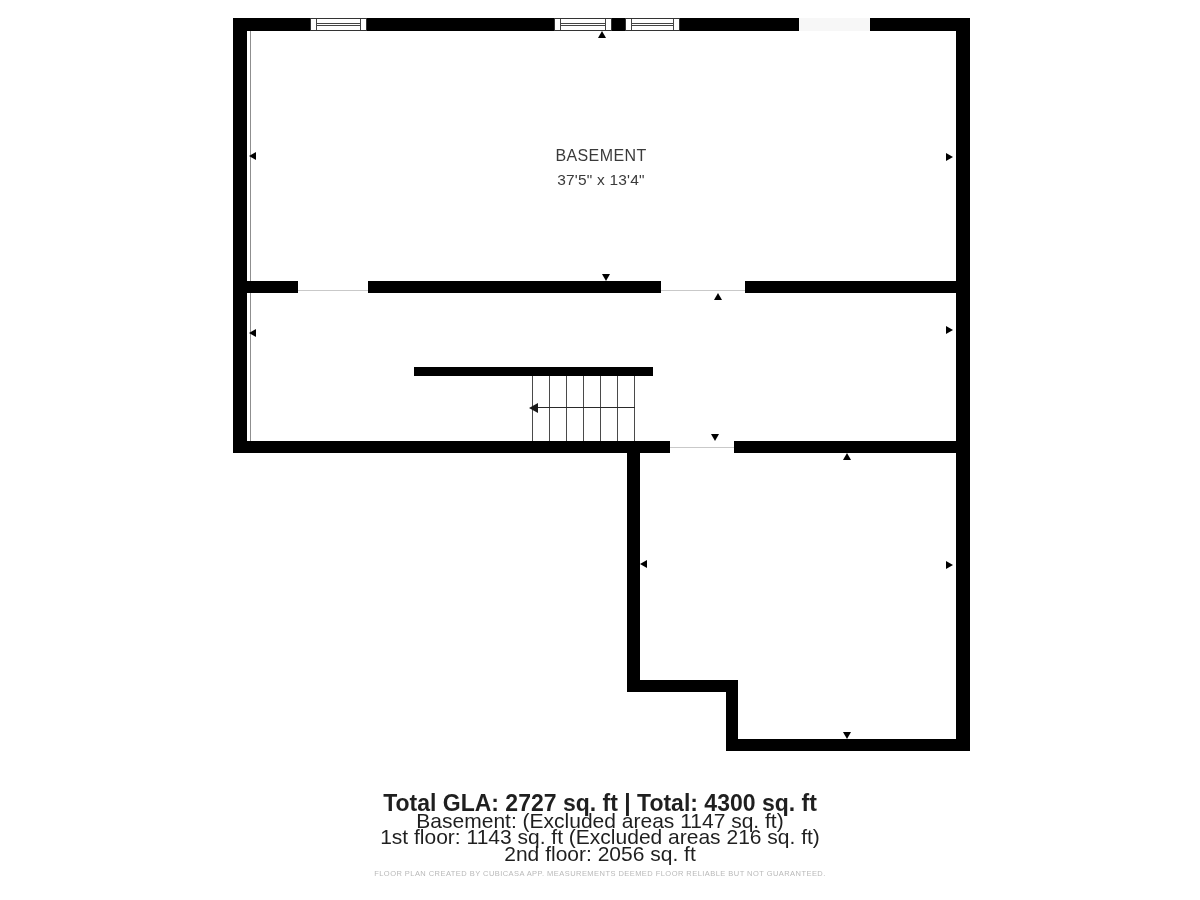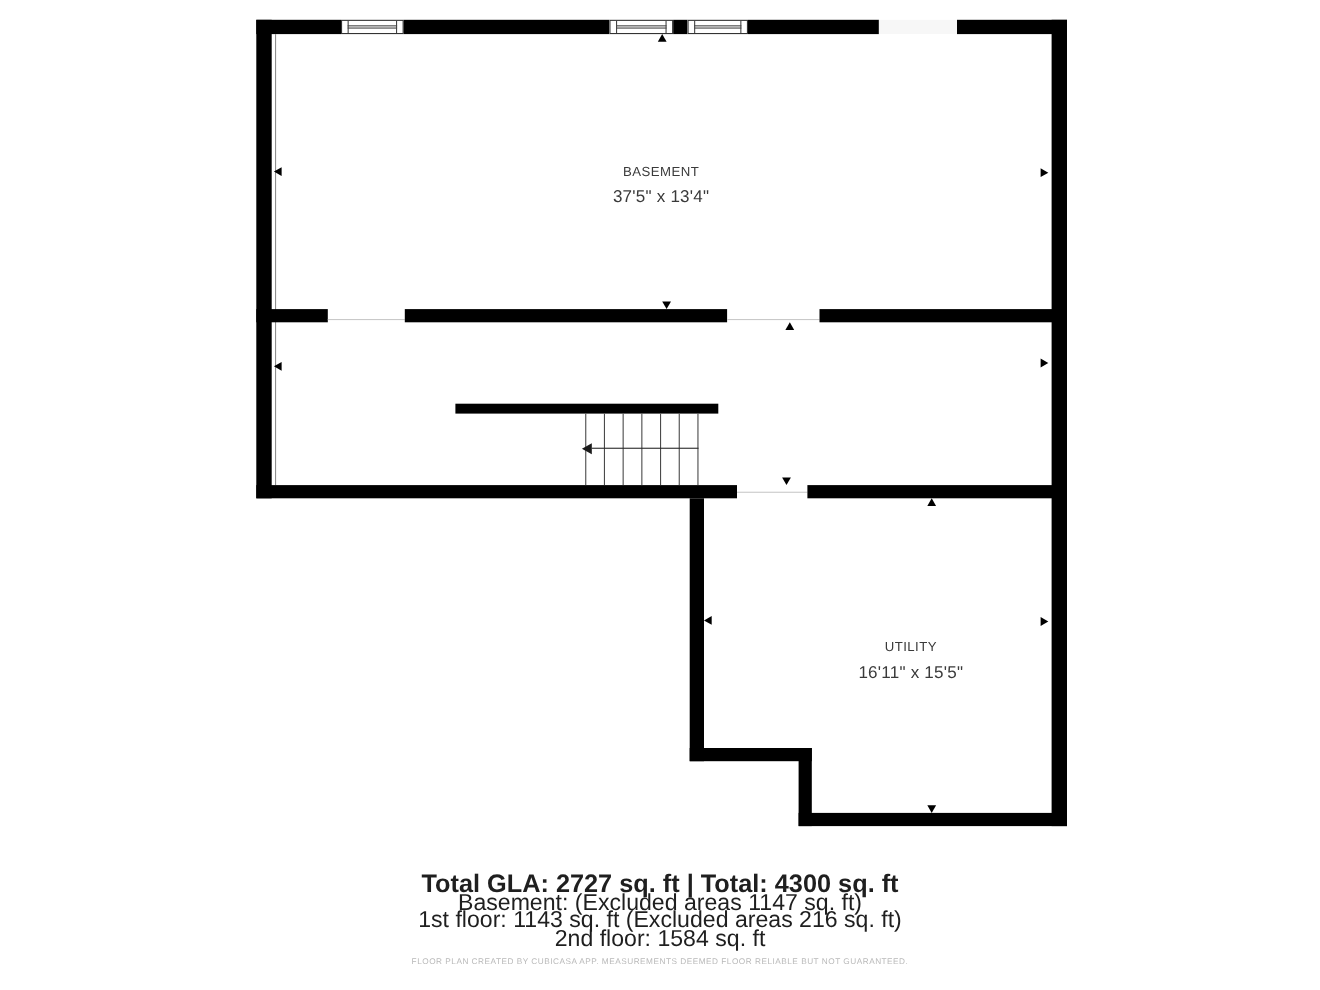--- a/index.html
+++ b/index.html
@@ -22,21 +22,21 @@
   .stair-arrow-line { position:absolute; height:1px; background:#2a2a2a; }
 
   .tri { position:absolute; width:0; height:0; }
   .tri-left  { border-top:4px solid transparent; border-bottom:4px solid transparent; border-right:7px solid #000; }
   .tri-right { border-top:4px solid transparent; border-bottom:4px solid transparent; border-left:7px solid #000; }
   .tri-up    { border-left:4px solid transparent; border-right:4px solid transparent; border-bottom:7px solid #000; }
   .tri-down  { border-left:4px solid transparent; border-right:4px solid transparent; border-top:7px solid #000; }
   .tri-left-big { border-top:5px solid transparent; border-bottom:5px solid transparent; border-right:9px solid #1a1a1a; }
 
   .room-label { position:absolute; width:300px; text-align:center; color:#3a3a3a; }
-  .room-name { font-size:12px; letter-spacing:0.4px; line-height:18px; }
+  .room-name { font-size:16px; letter-spacing:0.4px; line-height:18px; }
   .room-dims { font-size:15.5px; letter-spacing:0.2px; line-height:18px; margin-top:6px; }
 
   .f-line { position:absolute; left:0; width:1200px; text-align:center; color:#1f1f1f; }
   .f-bold { font-size:23px; font-weight:bold; }
   .f-reg  { font-size:21px; }
   .f-disclaimer { font-size:7.5px; color:#b9b9b9; letter-spacing:0.45px; }
 </style>
 </head>
 <body>
 
@@ -107,24 +107,20 @@
   <div class="tri tri-right" style="left:946px; top:153px;"></div>
   <div class="tri tri-left" style="left:249px; top:329px;"></div>
   <div class="tri tri-right" style="left:946px; top:326px;"></div>
   <div class="tri tri-left" style="left:640px; top:560px;"></div>
   <div class="tri tri-right" style="left:946px; top:561px;"></div>
 
   <div class="room-label" style="left:451px; top:147px;">
     <div class="room-name">BASEMENT</div>
     <div class="room-dims">37'5" x 13'4"</div>
   </div>
-  <div class="room-label" style="left:678px; top:579px;">
-    <div class="room-name">UTILITY</div>
-    <div class="room-dims">16'11" x 15'5"</div>
-  </div>
 
   <div class="f-line f-bold" style="top:790px;">Total GLA: 2727 sq. ft | Total: 4300 sq. ft</div>
   <div class="f-line f-reg" style="top:809px;">Basement: (Excluded areas 1147 sq. ft)</div>
   <div class="f-line f-reg" style="top:825px;">1st floor: 1143 sq. ft (Excluded areas 216 sq. ft)</div>
-  <div class="f-line f-reg" style="top:842px;">2nd floor: 1584 sq. ft</div>
+  <div class="f-line f-reg" style="top:842px;">2nd floor: 2056 sq. ft</div>
   <div class="f-line f-disclaimer" style="top:869px;">FLOOR PLAN CREATED BY CUBICASA APP. MEASUREMENTS DEEMED FLOOR RELIABLE BUT NOT GUARANTEED.</div>
 
 </div>
 
 </body></html>

